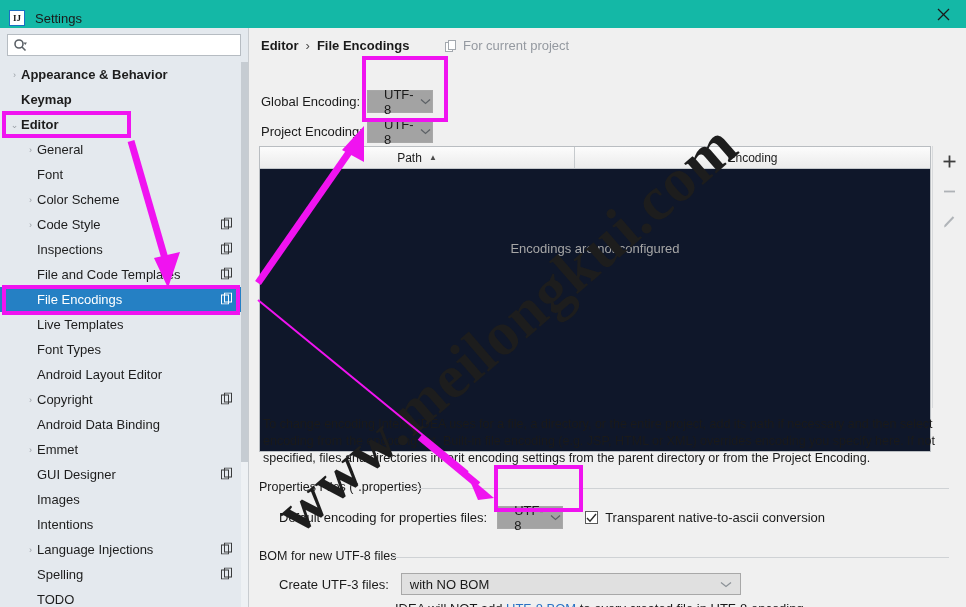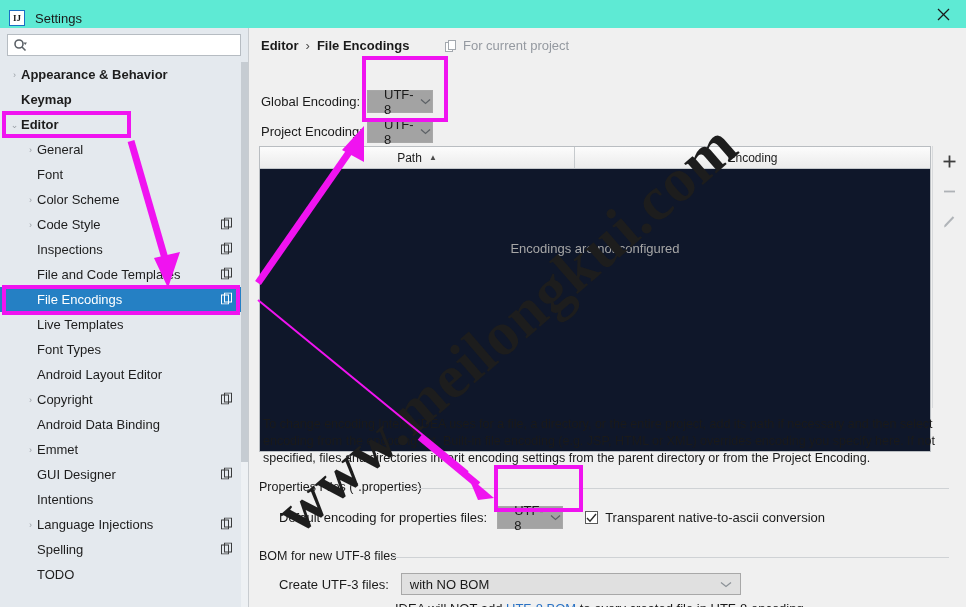--- a/index.html
+++ b/index.html
@@ -13,21 +13,21 @@
   #root {
     position: relative;
     width: 966px; height: 607px;
     background: #f0f0f0;
   }
 
   
   .titlebar {
     position: absolute;
     left: 0; top: 0; width: 966px; height: 36px;
-    background: #5eead4;
+    background: #14b8a6;
     display: flex; align-items: center;
   }
   .title-logo {
     width: 16px; height: 16px;
     margin-left: 9px;
     border: 1.5px solid #1a6fc4;
     background: #ffffff;
     box-sizing: border-box;
     display: flex; align-items: center; justify-content: center;
     font-size: 9px; font-weight: bold; color: #1b1b1b;
@@ -480,20 +480,25 @@
           <span class="arrow"></span>
           <span class="lbl">GUI Designer</span>
           <span class="copy-badge"><svg width="12" height="12" viewBox="0 0 12 12">
               <rect x="0.5" y="2.5" width="7" height="9" fill="none" stroke="currentColor" stroke-width="1"></rect>
               <rect x="3.5" y="0.5" width="7" height="9" fill="none" stroke="currentColor" stroke-width="1"></rect>
             </svg></span>
         </div>
         <div class="tree-row">
           <span style="display:inline-block;width:24px"></span>
           <span class="arrow"></span>
+          <span class="lbl">Images</span>
+        </div>
+        <div class="tree-row">
+          <span style="display:inline-block;width:24px"></span>
+          <span class="arrow"></span>
           <span class="lbl">Intentions</span>
         </div>
         <div class="tree-row">
           <span style="display:inline-block;width:24px"></span>
           <span class="arrow">›</span>
           <span class="lbl">Language Injections</span>
           <span class="copy-badge"><svg width="12" height="12" viewBox="0 0 12 12">
               <rect x="0.5" y="2.5" width="7" height="9" fill="none" stroke="currentColor" stroke-width="1"></rect>
               <rect x="3.5" y="0.5" width="7" height="9" fill="none" stroke="currentColor" stroke-width="1"></rect>
             </svg></span>

